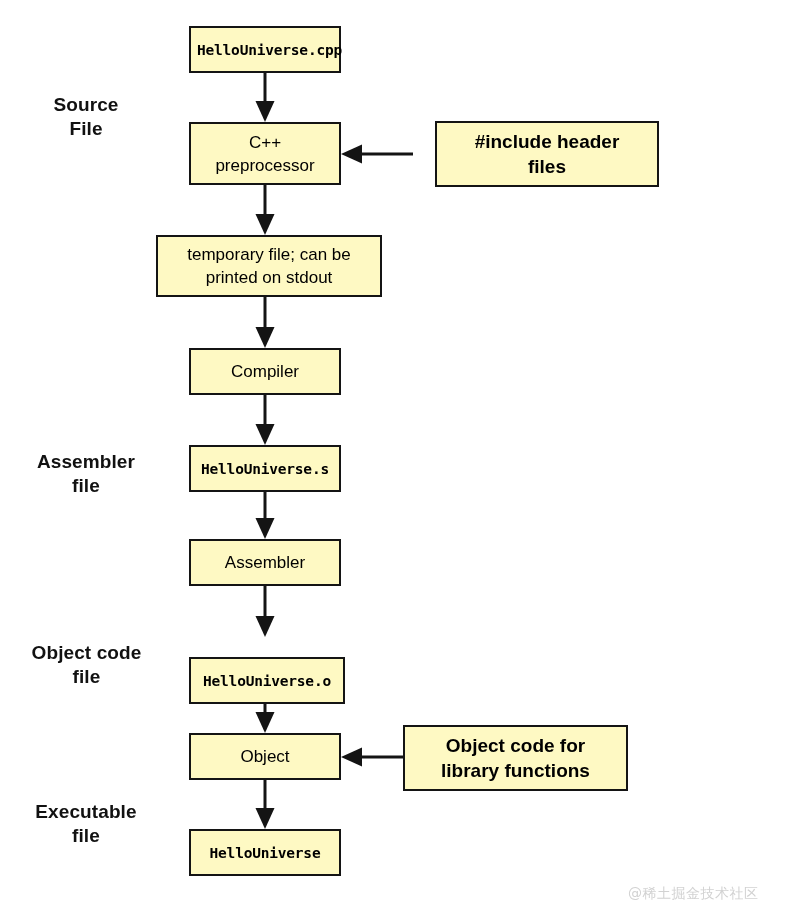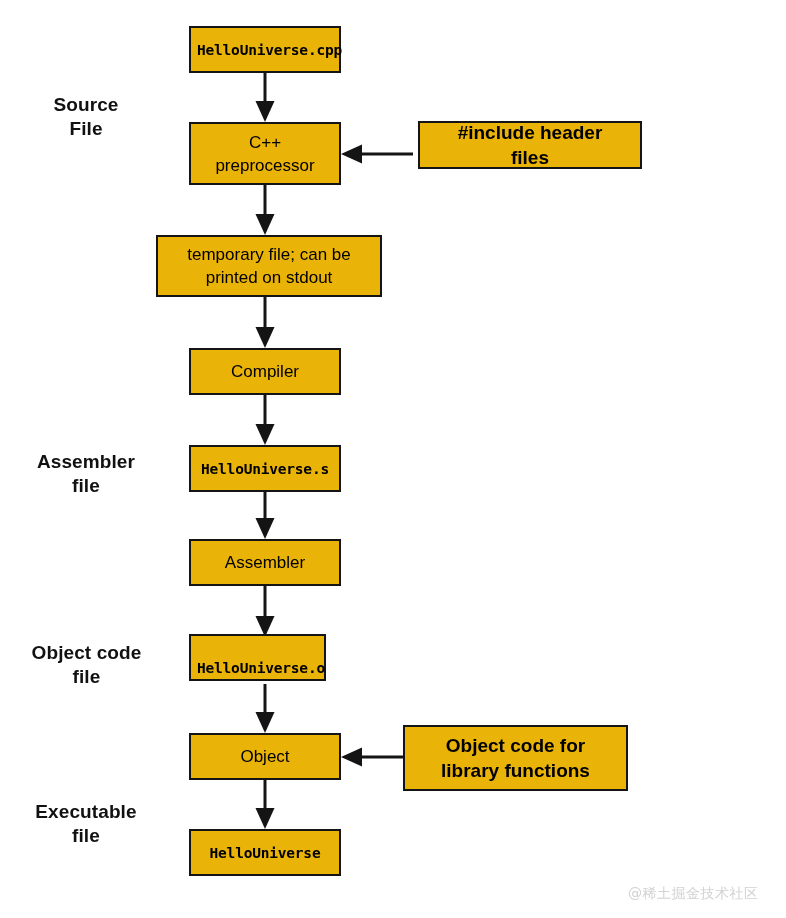--- a/index.html
+++ b/index.html
@@ -35,21 +35,21 @@
     text-align: center;
     white-space: pre-line;
     letter-spacing: 0.1px;
   }
 
   
   .node {
     position: absolute;
     box-sizing: border-box;
     border: 2.5px solid #141414;
-    background: #eab308;
+    background: #fef9c3;
     display: flex;
     align-items: center;
     justify-content: center;
     text-align: center;
     padding: 2px 6px;
   }
   .node-text {
     display: block;
     width: 100%;
     white-space: pre-line;
@@ -165,21 +165,21 @@
 
   <div class="node mono" style="left:189px; top:26px; width:152px; height:47px;">
     <span class="node-text">HelloUniverse.cpp</span>
   </div>
 
   <div class="node sans" style="left:189px; top:122px; width:152px; height:63px;">
     <span class="node-text">C++
 preprocessor</span>
   </div>
 
-  <div class="node sans-bold" style="left:418px; top:121px; width:224px; height:48px;justify-content:center;">
+  <div class="node sans-bold" style="left:435px; top:121px; width:224px; height:66px;justify-content:center;">
     <span class="node-text">#include header
 files</span>
   </div>
 
   <div class="node sans" style="left:156px; top:235px; width:226px; height:62px;">
     <span class="node-text">temporary file; can be
 printed on stdout</span>
   </div>
 
   <div class="node sans" style="left:189px; top:348px; width:152px; height:47px;">
@@ -187,21 +187,21 @@
   </div>
 
   <div class="node mono" style="left:189px; top:445px; width:152px; height:47px;">
     <span class="node-text">HelloUniverse.s</span>
   </div>
 
   <div class="node sans" style="left:189px; top:539px; width:152px; height:47px;">
     <span class="node-text">Assembler</span>
   </div>
 
-  <div class="node mono" style="left:189px; top:634px; width:137px; height:47px;align-items:flex-end;">
+  <div class="node mono" style="left:189px; top:657px; width:156px; height:47px;">
     <span class="node-text">HelloUniverse.o</span>
   </div>
 
   <div class="node sans" style="left:189px; top:733px; width:152px; height:47px;">
     <span class="node-text">Object</span>
   </div>
 
   <div class="node mono" style="left:189px; top:829px; width:152px; height:47px;">
     <span class="node-text">HelloUniverse</span>
   </div>

